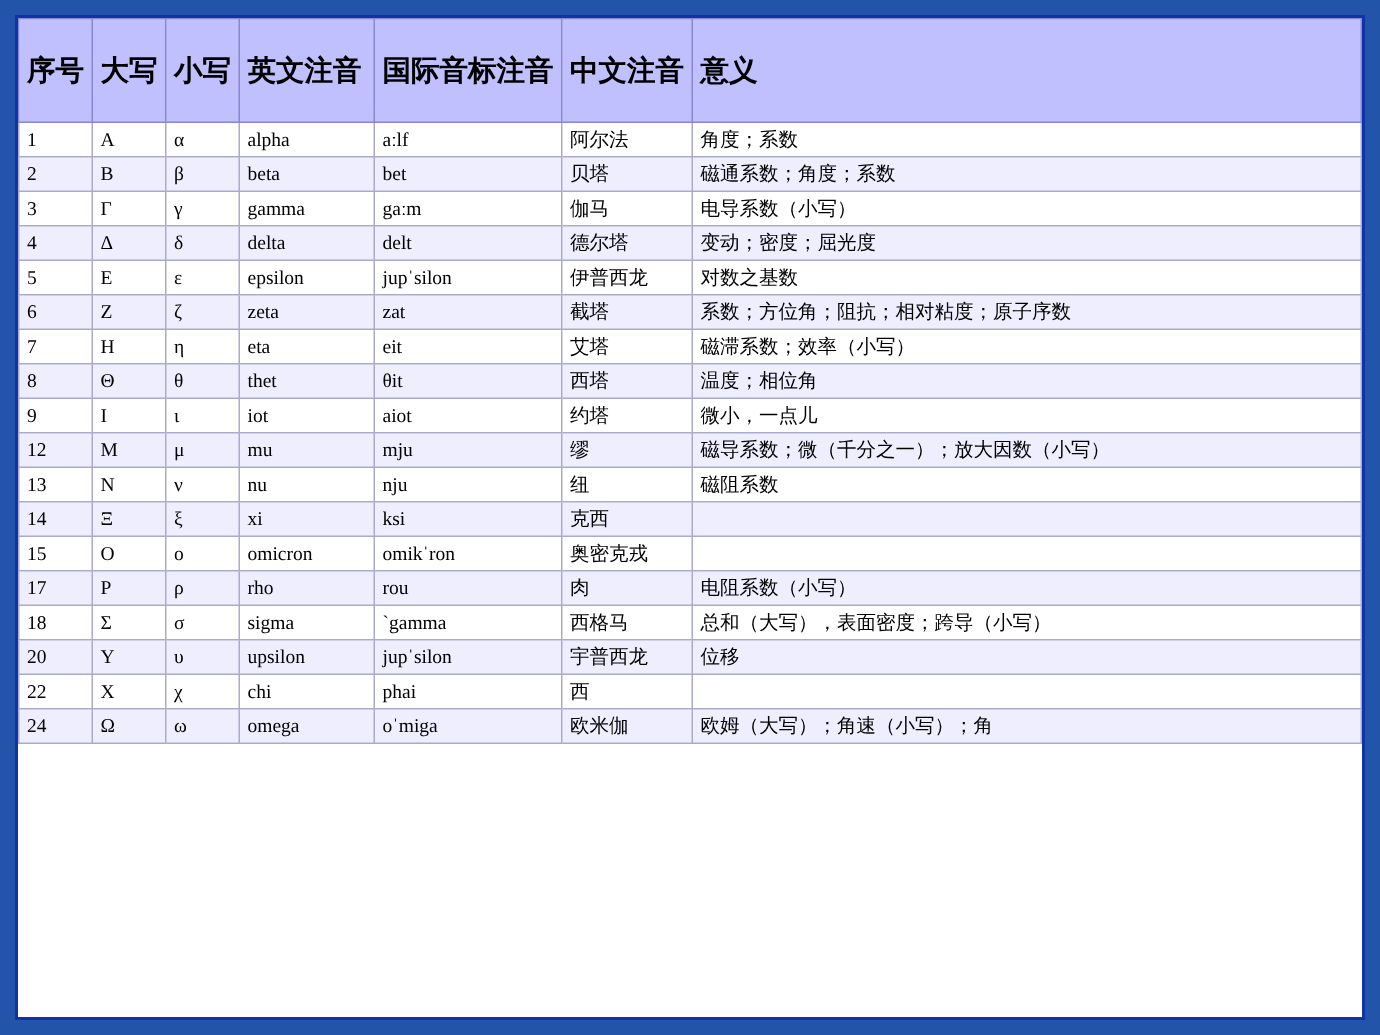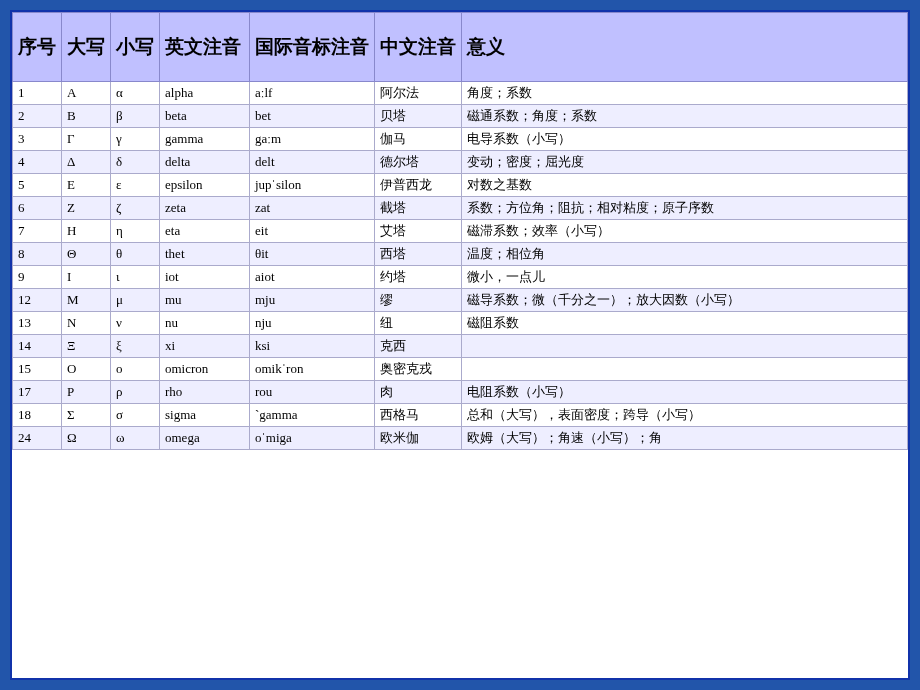--- a/index.html
+++ b/index.html
@@ -201,20 +201,38 @@
         <tr>
           <td>18</td>
           <td>Σ</td>
           <td>σ</td>
           <td>sigma</td>
           <td>`gamma</td>
           <td>西格马</td>
           <td>总和（大写），表面密度；跨导（小写）</td>
         </tr>
         <tr>
+          <td>20</td>
+          <td>Υ</td>
+          <td>υ</td>
+          <td>upsilon</td>
+          <td>jupˈsilon</td>
+          <td>宇普西龙</td>
+          <td>位移</td>
+        </tr>
+        <tr>
+          <td>22</td>
+          <td>Χ</td>
+          <td>χ</td>
+          <td>chi</td>
+          <td>phai</td>
+          <td>西</td>
+          <td></td>
+        </tr>
+        <tr>
           <td>24</td>
           <td>Ω</td>
           <td>ω</td>
           <td>omega</td>
           <td>oˈmiga</td>
           <td>欧米伽</td>
           <td>欧姆（大写）；角速（小写）；角</td>
         </tr>
       </tbody>
   </table>

